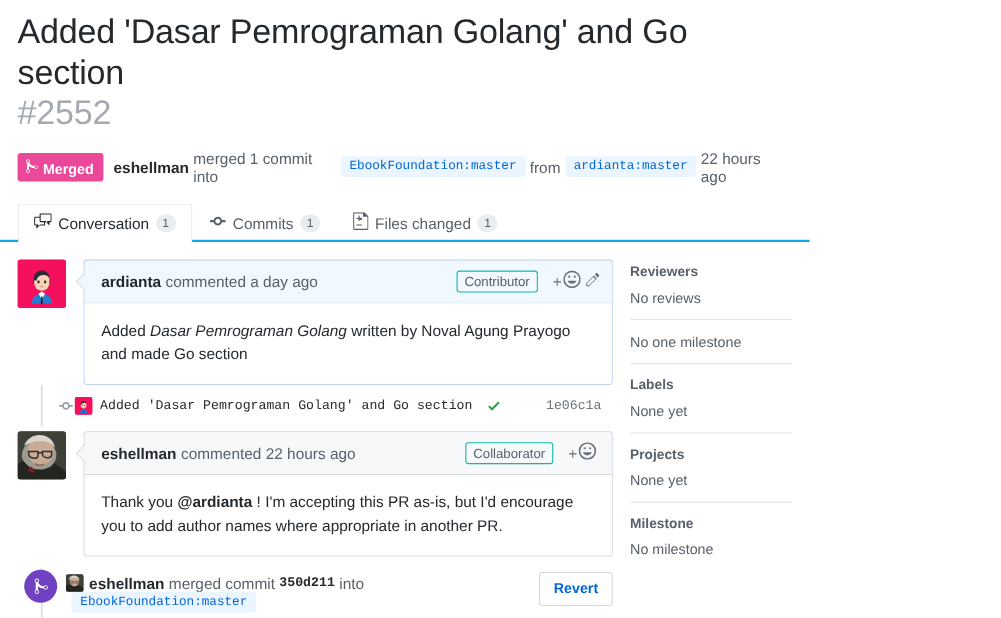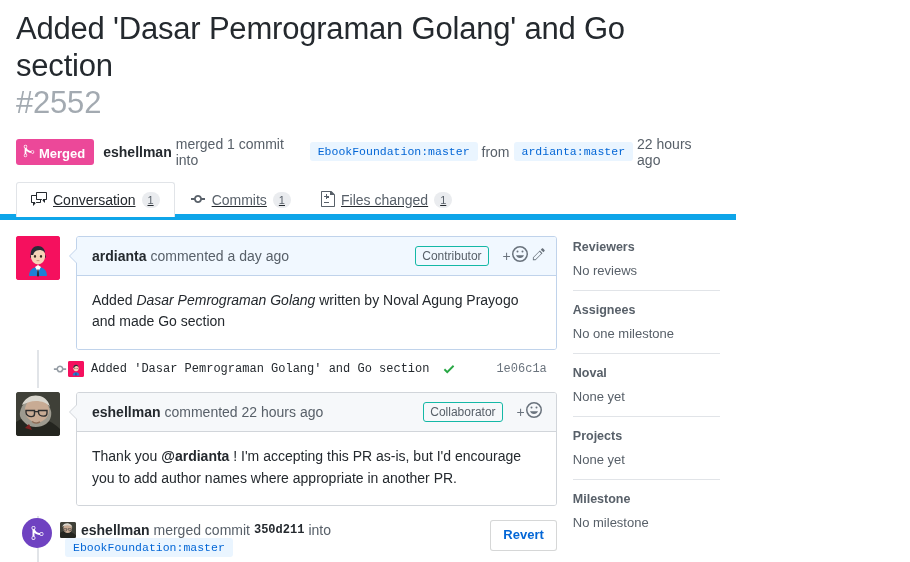--- a/index.html
+++ b/index.html
@@ -57,25 +57,24 @@
     font-size: 11.5px;
     border-radius: 3px;
     padding: 3px 8px;
     white-space: nowrap;
   }
 
   
   .tabnav {
     margin-top: 16px;
     padding: 0 16px;
-    border-bottom: 6px solid #0ea5e9;
-    display: flex;
-    align-items: center;
+    border-bottom: 2px solid #0ea5e9;
+    display: flex;
+    align-items: flex-start;
     height: 36px;
-    text-decoration: underline;
   }
   .tab {
     display: inline-flex;
     align-items: center;
     padding: 0 14px;
     height: 35px;
     font-size: 14px;
     color: #586069;
     border: 1px solid transparent;
     border-bottom: none;
@@ -516,26 +515,25 @@
     </div>
 
     <div class="sidebar-col">
 
       <div class="side-block">
         <div class="side-title">Reviewers</div>
         <div class="side-value">No reviews</div>
       </div>
 
       <div class="side-block">
-        <div class="side-title">Assignees</div>
         <div class="side-value">No one milestone</div>
       </div>
 
       <div class="side-block">
-        <div class="side-title">Noval</div>
+        <div class="side-title">Labels</div>
         <div class="side-value">None yet</div>
       </div>
 
       <div class="side-block">
         <div class="side-title">Projects</div>
         <div class="side-value">None yet</div>
       </div>
 
       <div class="side-block">
         <div class="side-title">Milestone</div>

